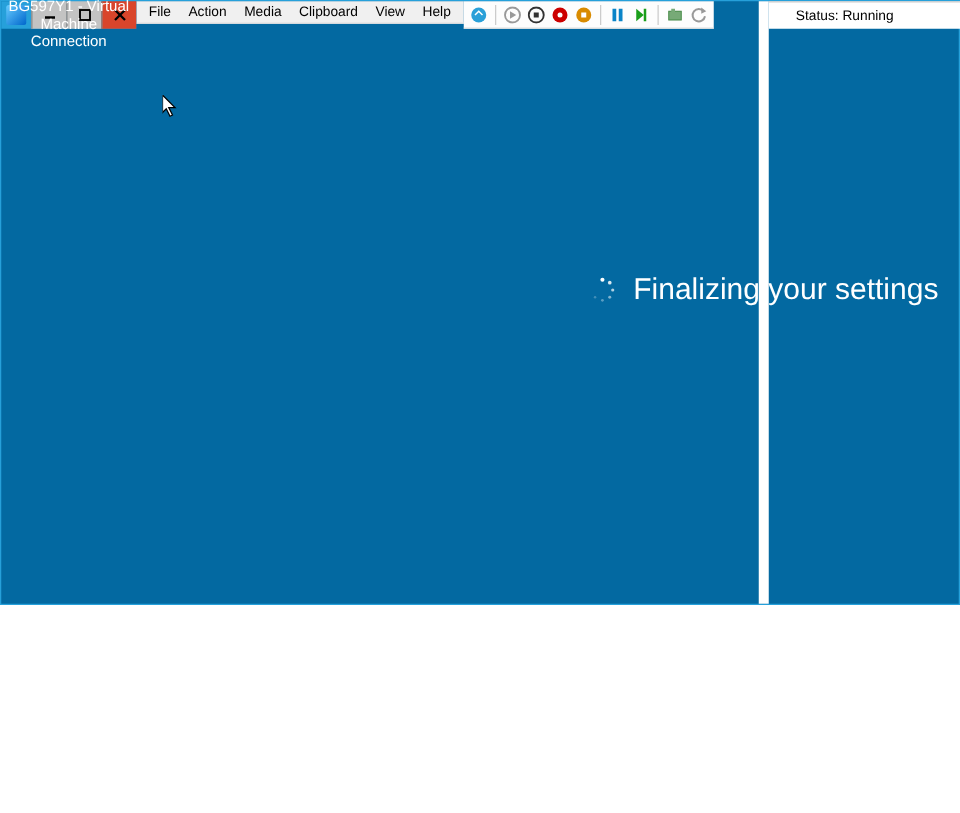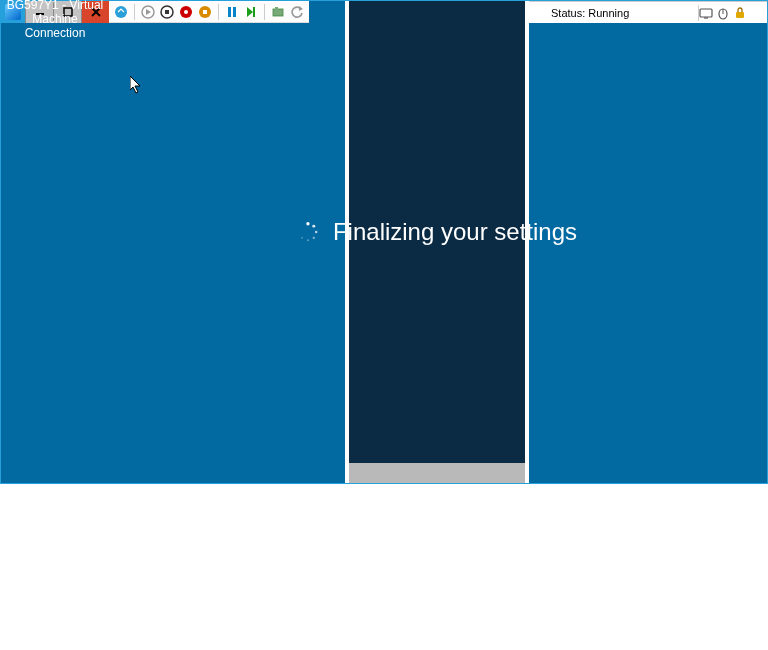--- a/index.html
+++ b/index.html
@@ -184,20 +184,28 @@
       </div>
       <div class="winbtn close">
         <svg width="10" height="10">
             <line x1="1" y1="1" x2="9" y2="9" stroke="#000" stroke-width="1.8"></line>
             <line x1="9" y1="1" x2="1" y2="9" stroke="#000" stroke-width="1.8"></line>
           </svg>
       </div>
     </div>
   </div>
 
+  <div class="menubar">
+    <div class="menuitem">File</div>
+    <div class="menuitem">Action</div>
+    <div class="menuitem">Media</div>
+    <div class="menuitem">Clipboard</div>
+    <div class="menuitem">View</div>
+    <div class="menuitem">Help</div>
+  </div>
 
   <div class="toolbar">
     <div class="tbtn">
       <svg width="14" height="14">
           <circle cx="7" cy="7" r="6" fill="#2aa0d8"></circle>
           <path d="M4 7 L7 4 L10 7" stroke="#fff" stroke-width="1.2" fill="none"></path>
         </svg>
     </div>
     <div class="sep"></div>
     <div class="tbtn">

